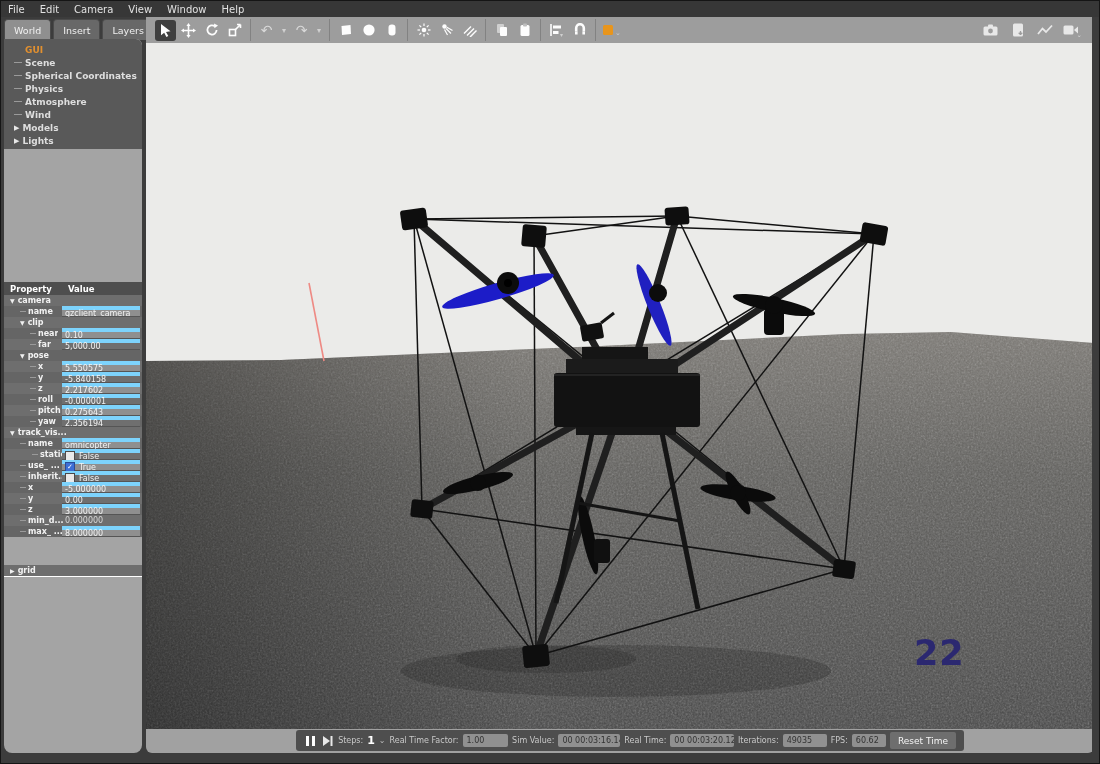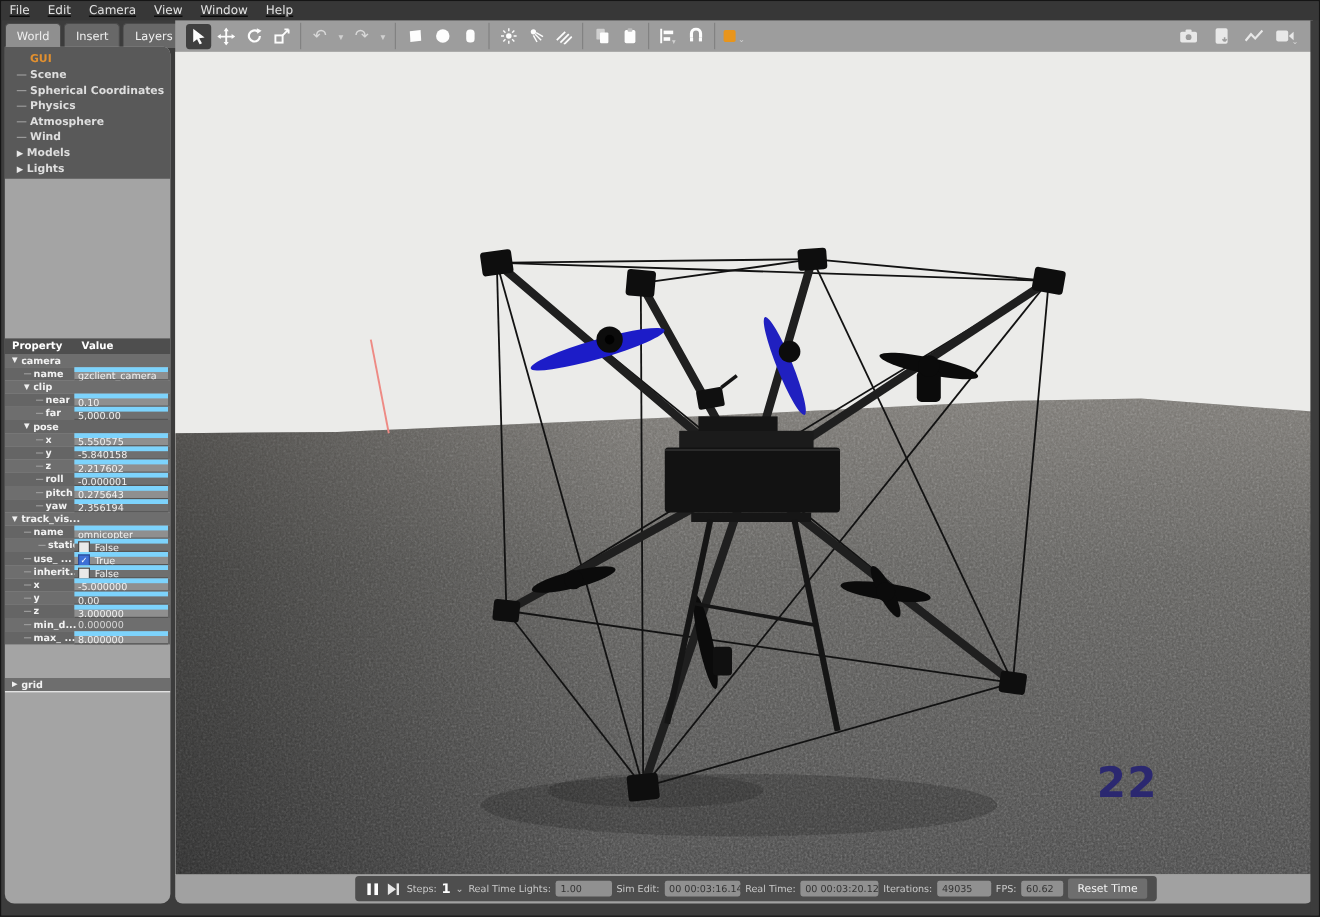--- a/index.html
+++ b/index.html
@@ -1,20 +1,20 @@
 <!DOCTYPE html>
 <html><head>
 <meta charset="utf-8">
 <style>
   html,body{margin:0;padding:0;background:#222;font-family:"DejaVu Sans",sans-serif;}
   #window{position:relative;width:1100px;height:764px;background:#3c3c3c;overflow:hidden;
           border:1px solid #151515;box-sizing:border-box;}
   
   #menubar{position:absolute;left:0;top:0;width:100%;height:16px;background:#373737;
-           display:flex;align-items:center;gap:15px;padding-left:7px;box-sizing:border-box;text-decoration:underline;}
+           display:flex;align-items:center;gap:15px;padding-left:7px;box-sizing:border-box;}
   #menubar span{font-size:10px;color:#e2e2e2;cursor:default;}
   
   #tabbar{position:absolute;left:3px;top:18px;width:139px;height:20px;display:flex;gap:2px;}
   .tab{height:20px;padding:0 9px;font-size:9.5px;color:#f0f0f0;background:#686868;
        border-radius:4px 4px 0 0;display:flex;align-items:center;border:1px solid #4a4a4a;border-bottom:none;}
   .tab.active{background:#8f8f8f;}
   #leftpanel{position:absolute;left:3px;top:38px;width:138px;height:714px;background:#a4a4a4;
              border-radius:0 6px 8px 8px;overflow:hidden;}
   #tree{position:absolute;top:0;left:0;right:0;height:110px;background:#595959;
         border-radius:0 6px 0 0;padding-top:4px;box-sizing:border-box;}
@@ -621,23 +621,23 @@
       </span>
       <span class="sbtn">
         <svg width="10" height="10" viewBox="0 0 10 10">
             <polygon points="0,0 7,5 0,10" fill="#e8e8e8"></polygon>
             <rect x="7.5" y="0" width="2" height="10" fill="#e8e8e8"></rect>
           </svg>
       </span>
       <span class="sblabel">Steps:</span>
       <span id="steps-value">1</span>
       <span class="chev">⌄</span>
-      <span class="sblabel">Real Time Lights:</span>
+      <span class="sblabel">Real Time Factor:</span>
       <span class="sbfield" style="width:54px">1.00</span>
-      <span class="sblabel">Sim Edit:</span>
+      <span class="sblabel">Sim Value:</span>
       <span class="sbfield" style="width:74px">00 00:03:16.140</span>
       <span class="sblabel">Real Time:</span>
       <span class="sbfield" style="width:76px">00 00:03:20.125</span>
       <span class="sblabel">Iterations:</span>
       <span class="sbfield" style="width:52px">49035</span>
       <span class="sblabel">FPS:</span>
       <span class="sbfield" style="width:40px">60.62</span>
       <span id="reset-btn">Reset Time</span>
     </div>
   </div>

